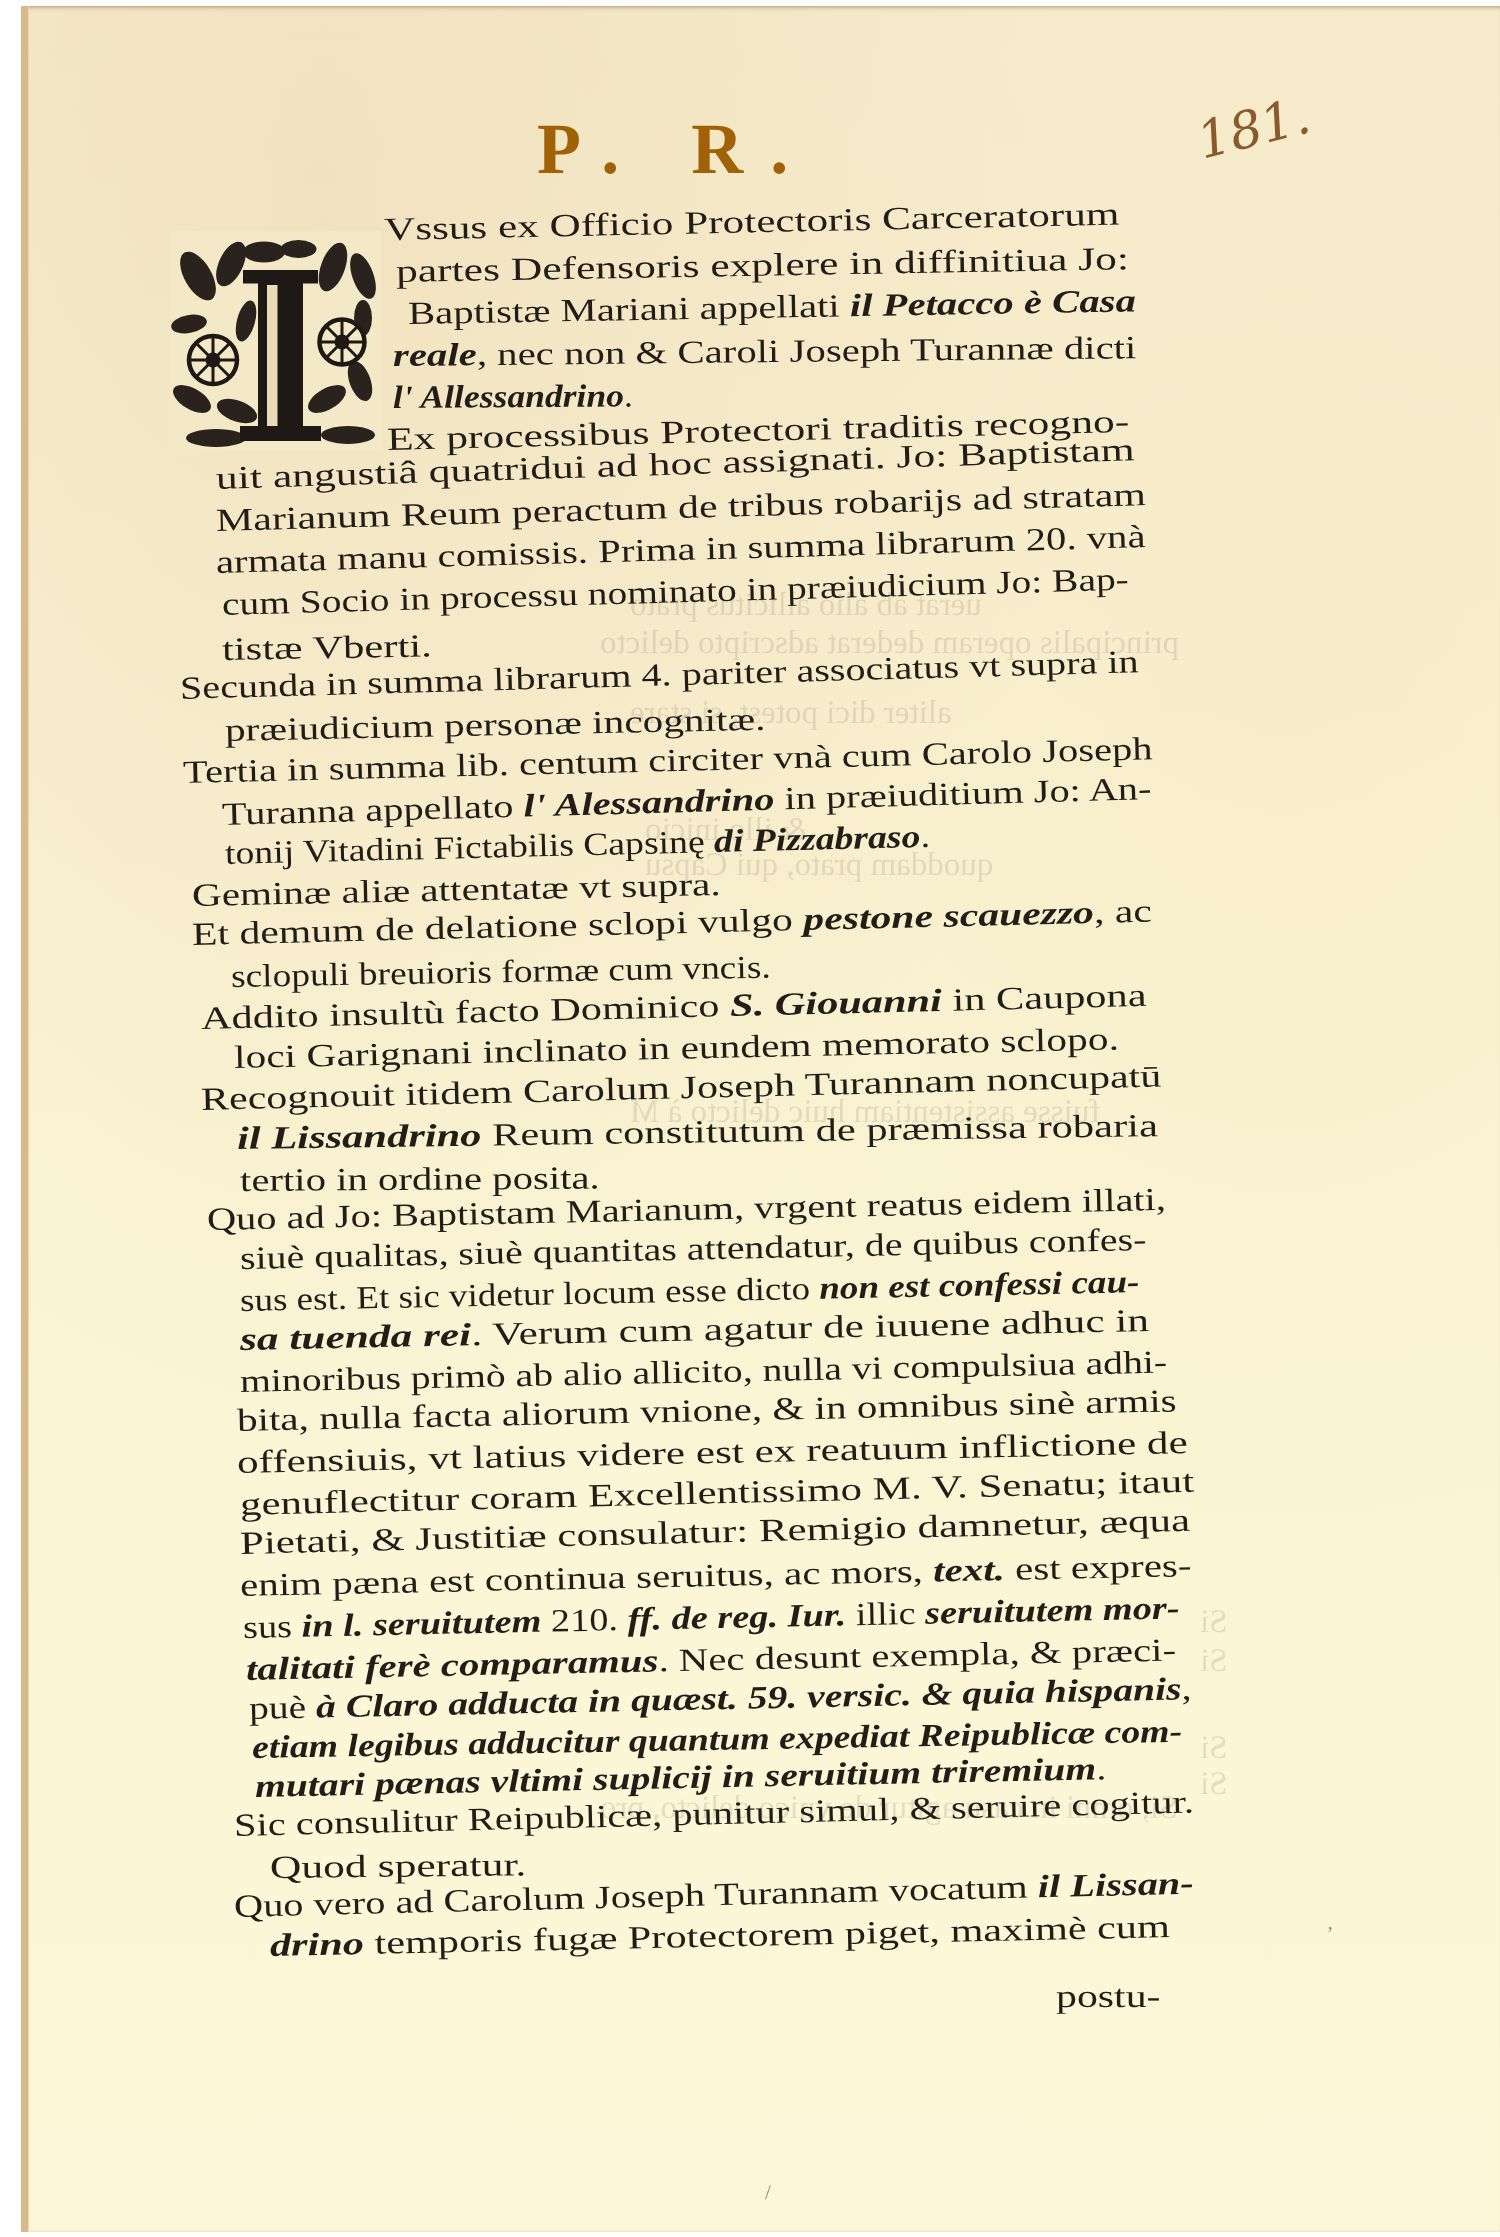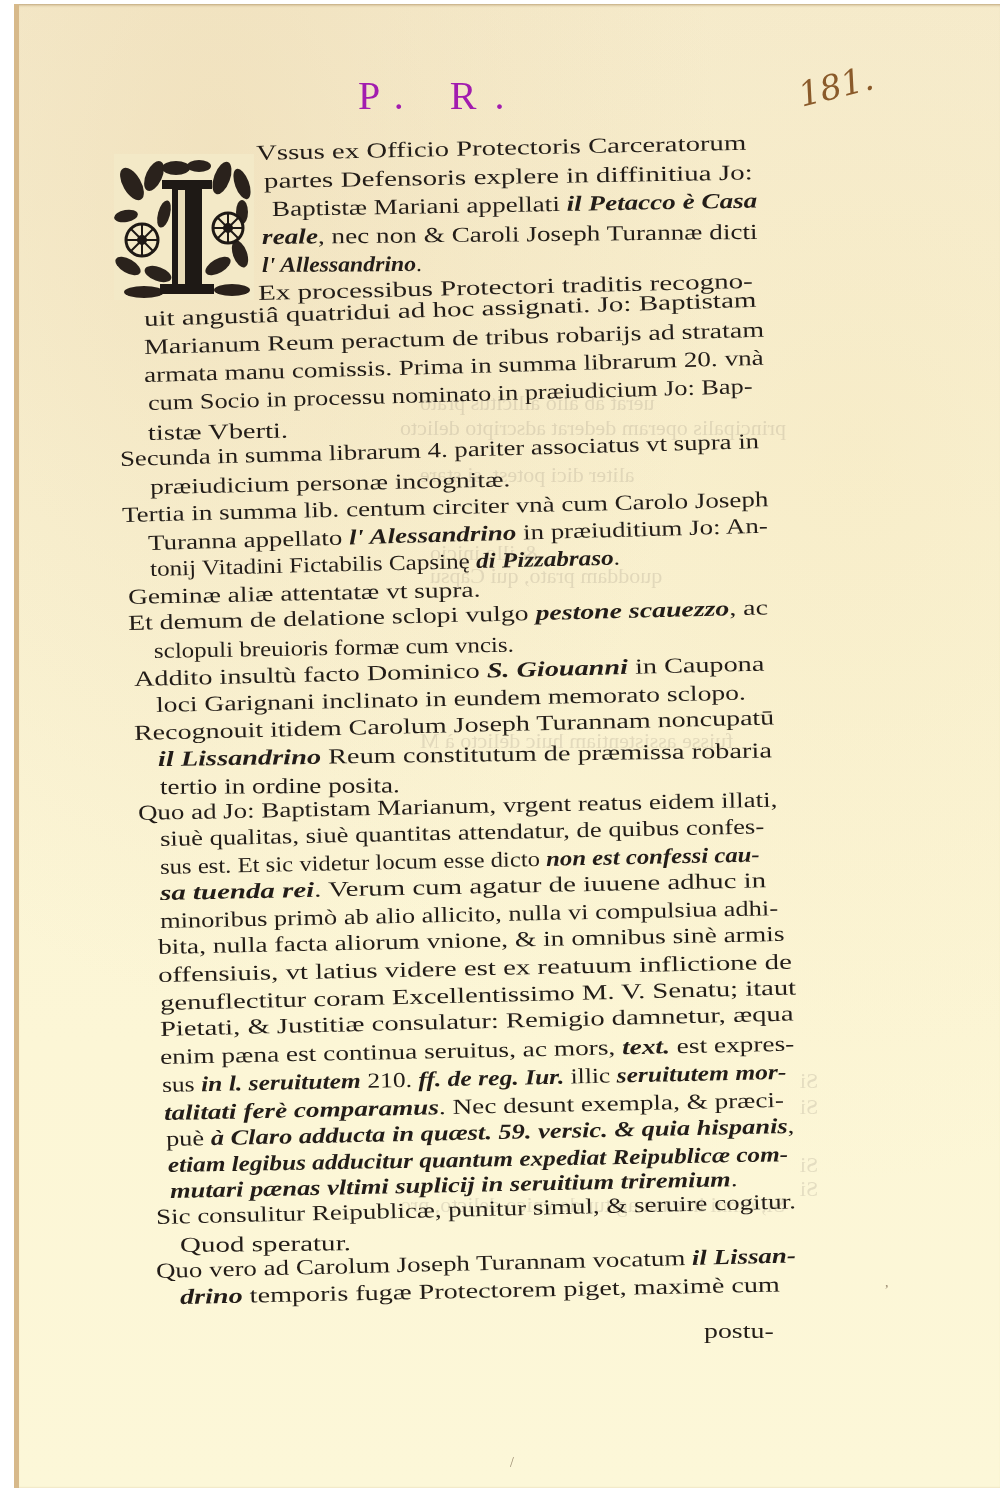--- a/index.html
+++ b/index.html
@@ -17,21 +17,21 @@
     border-left: 5px solid #d7b98a;
     box-shadow: inset 0 3px 3px -2px rgba(160,130,80,0.6), inset -2px 0 2px rgba(170,140,90,0.4);
   }
   .bleed {
     position: absolute; color: rgba(120,110,100,0.18);
     font-size: 22px; transform: scaleX(-1); white-space: nowrap;
     font-family: "Liberation Serif", serif;
   }
   .header {
     position: absolute; left: 358px; top: 72px;
-    font-size: 40px; color: #a21caf; letter-spacing: 18px; font-weight: normal;
+    font-size: 48px; color: #a16207; letter-spacing: 18px; font-weight: bold;
     font-family: "Liberation Serif", serif;
   }
   .folio {
     position: absolute; left: 798px; top: 66px;
     font-size: 34px; font-style: italic; color: #8a5a2a;
     transform: rotate(-14deg);
     font-family: "DejaVu Serif", serif;
   }
   .initial {
     position: absolute; left: 114px; top: 154px; width: 140px; height: 146px;

